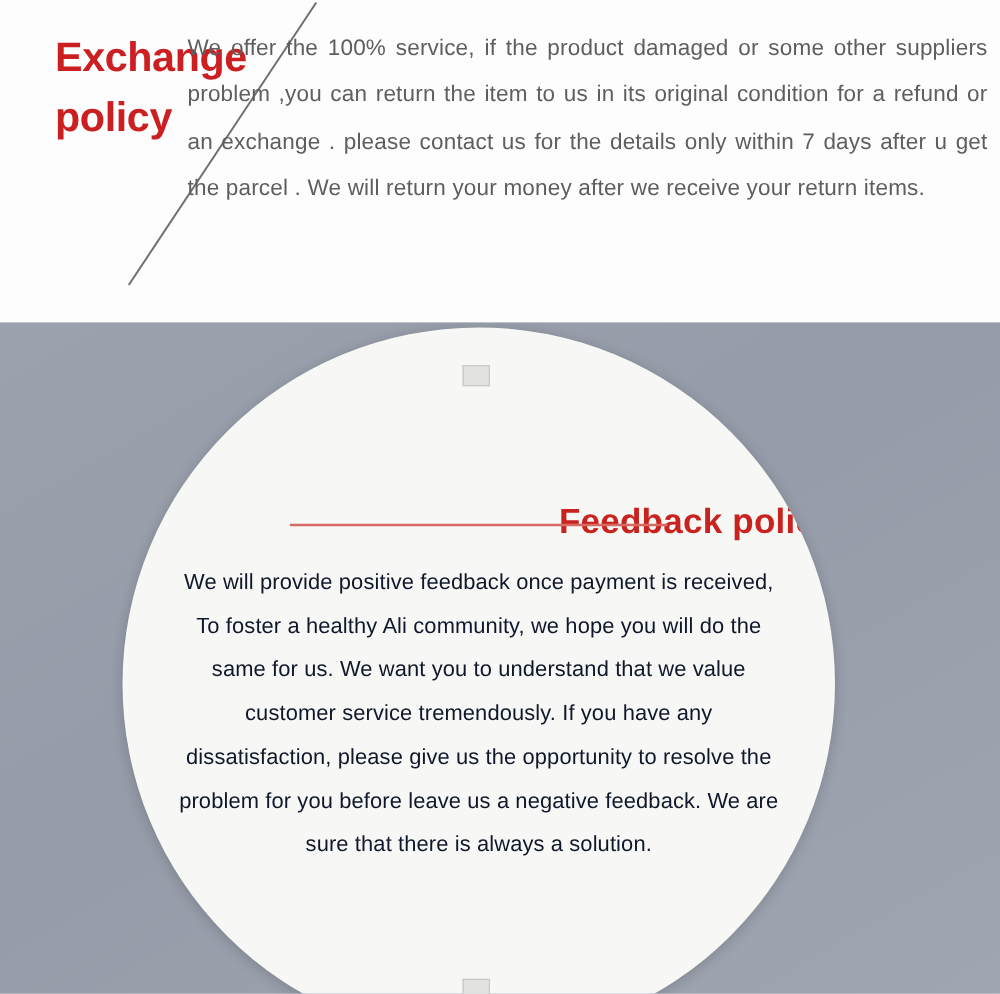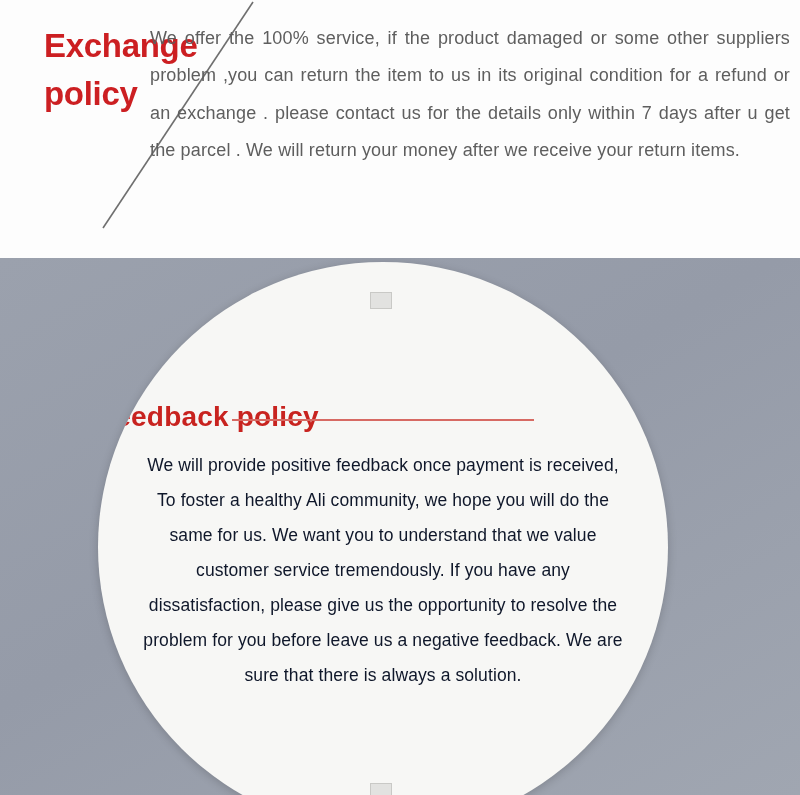--- a/index.html
+++ b/index.html
@@ -103,21 +103,21 @@
   }
   .tab-bottom {
     left: 272px;
     top: 521px;
   }
   .feedback-title {
     position: absolute;
     left: 0;
     top: 116px;
     width: 570px;
-    text-align: left;
+    text-align: right;
     color: #c8231f;
     font-size: 28px;
     font-weight: bold;
     letter-spacing: 0.2px;
   }
   .feedback-rule {
     position: absolute;
     left: 134px;
     top: 157px;
     width: 302px;

